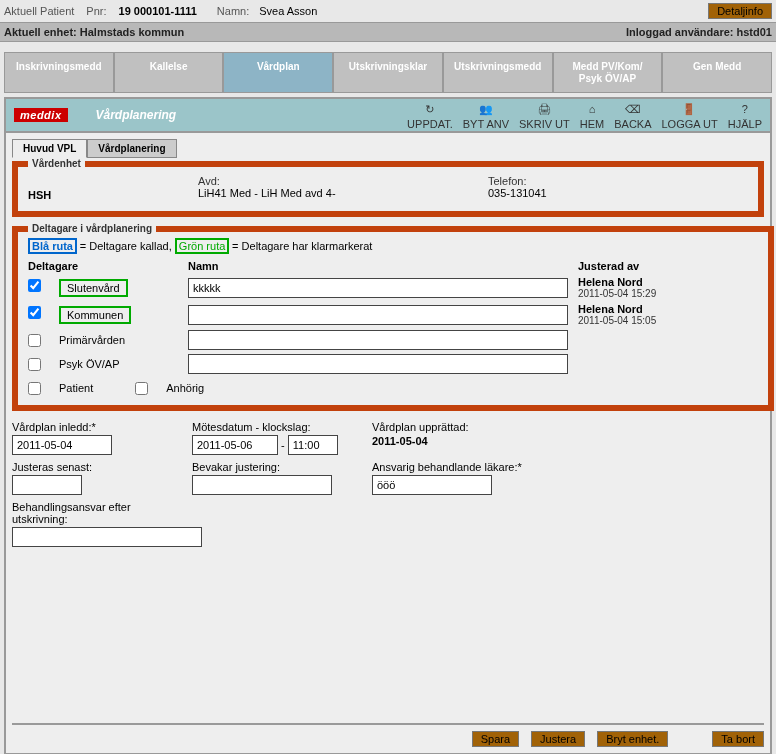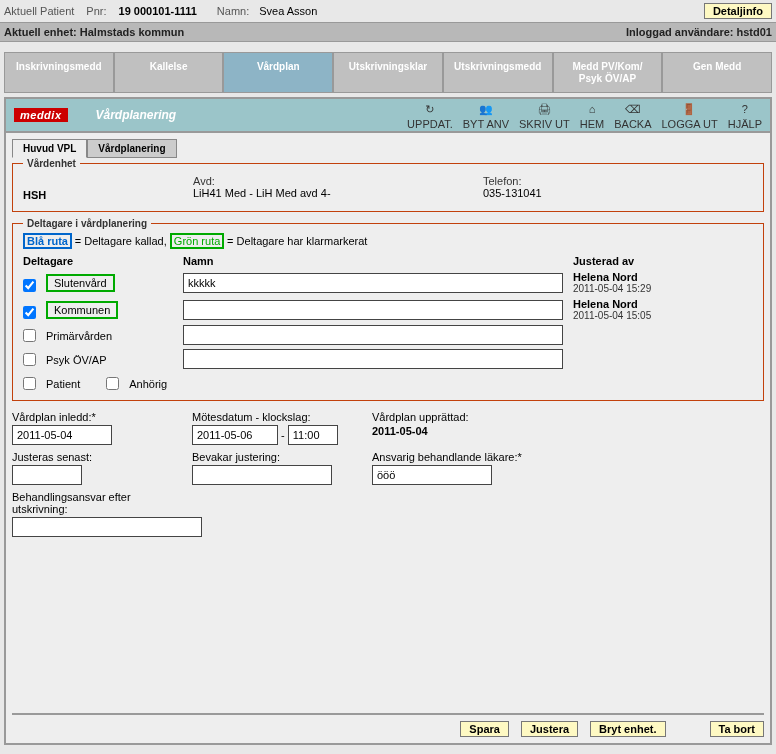--- a/index.html
+++ b/index.html
@@ -2,49 +2,49 @@
 <html><head>
 <meta charset="utf-8">
 <style>
   * { box-sizing: border-box; font-family: Verdana, Arial, sans-serif; font-size: 11px; }
   body { margin: 0; background: #fff; }
   .wrap { width: 776px; background: #e8e8e8; }
   .top-bar { display:flex; align-items:center; padding:2px 4px; height:22px; }
   .top-bar .lbl { color:#555; margin-right:4px; }
   .top-bar .pnr { font-weight:bold; margin-right:20px; }
   .top-bar .spacer { flex:1; }
-  .btn { background:#fef9c3; border:1px solid #777; padding:1px 8px; font-weight:bold; cursor:pointer; }
+  .btn { background:#a16207; border:1px solid #777; padding:1px 8px; font-weight:normal; cursor:pointer; }
   .row2 { display:flex; align-items:center; padding:2px 4px; background:#b8b8b8; height:20px; border-top:1px solid #999; border-bottom:1px solid #999;}
   .row2 .enhet { font-weight:bold; color:#222; }
   .row2 .login { font-weight:bold; color:#222; }
   .navtabs { display:flex; gap:0; padding:10px 4px 4px; background:#e8e8e8; }
   .nav-tab { flex:1; text-align:center; padding:8px 2px; background:#c0c0c0; color:#fff; font-weight:bold; border:1px solid #999; cursor:pointer; font-size:10px; line-height:1.15;}
   .nav-tab.active { background:#8db4c6; color:#fff; }
   .bluebar { display:flex; align-items:center; background:#9bc5c9; border:2px solid #999; border-bottom:0; margin:0 4px; padding:2px 8px; height:34px;}
   .logo { background:#c00; color:#fff; font-weight:bold; font-style:italic; padding:1px 6px; letter-spacing:0.5px; }
   .bluebar .title { color:#fff; font-weight:bold; font-style:italic; margin-left:28px; font-size:12px;}
   .toolbar { display:flex; gap:10px; margin-left:auto; }
   .tool { display:flex; flex-direction:column; align-items:center; font-size:8px; color:#333; cursor:pointer;}
   .tool .ico { width:18px; height:18px; display:flex; align-items:center; justify-content:center;}
   .inner { margin:0 4px 10px; border:2px solid #999; background:#eee; padding:6px; }
   .innertabs { display:flex; margin-bottom:0;}
   .itab { padding:3px 10px; border:1px solid #888; background:#ccc; font-weight:bold; cursor:pointer; font-size:10px;}
   .itab.active { background:#eee; border-bottom-color:#eee; }
-  fieldset { border:1px solid #c2410c; margin:0 0 6px 0; padding:6px 10px 10px; }
+  fieldset { border:6px solid #c2410c; margin:0 0 6px 0; padding:6px 10px 10px; }
   legend { font-weight:bold; color:#333; padding:0 4px; font-size:10px;}
   .ve-row { display:flex; }
   .ve-col { flex:0 0 170px; }
   .ve-col2 { flex:0 0 290px; }
   .ve-lbl { color:#333; }
   .legend-line { margin-bottom:8px; font-size:10px;}
   .boxed-blue { border:2px solid #06c; padding:0 2px; color:#06c; font-weight:bold; }
   .boxed-green { border:2px solid #0a0; padding:0 2px; color:#0a0; }
   .grid3 { display:grid; grid-template-columns:150px 380px 180px; gap:4px 10px; align-items:center; margin-top:6px;}
   .hdr { font-weight:bold; }
-  .chk-cell { display:flex; align-items:flex-end; gap:10px; }
+  .chk-cell { display:flex; align-items:flex-start; gap:18px; }
   .chk-cell input[type=checkbox] { margin:0; }
   .tag-green { border:2px solid #0a0; padding:1px 6px; }
   input.txt { width:100%; border:1px solid #444; background:#fff; height:20px; padding:0 4px;}
   .person { font-weight:bold; }
   .stamp { color:#333; font-size:10px; }
   .row4 { display:flex; margin:10px 0 0; }
   .fcol { flex:0 0 180px; }
   .fcol-lbl { display:block; margin-bottom:2px; }
   .small-inp { width:100px; border:1px solid #444; height:20px; padding:0 4px; background:#fff;}
   .body-white { background:#eee; min-height:170px; }

